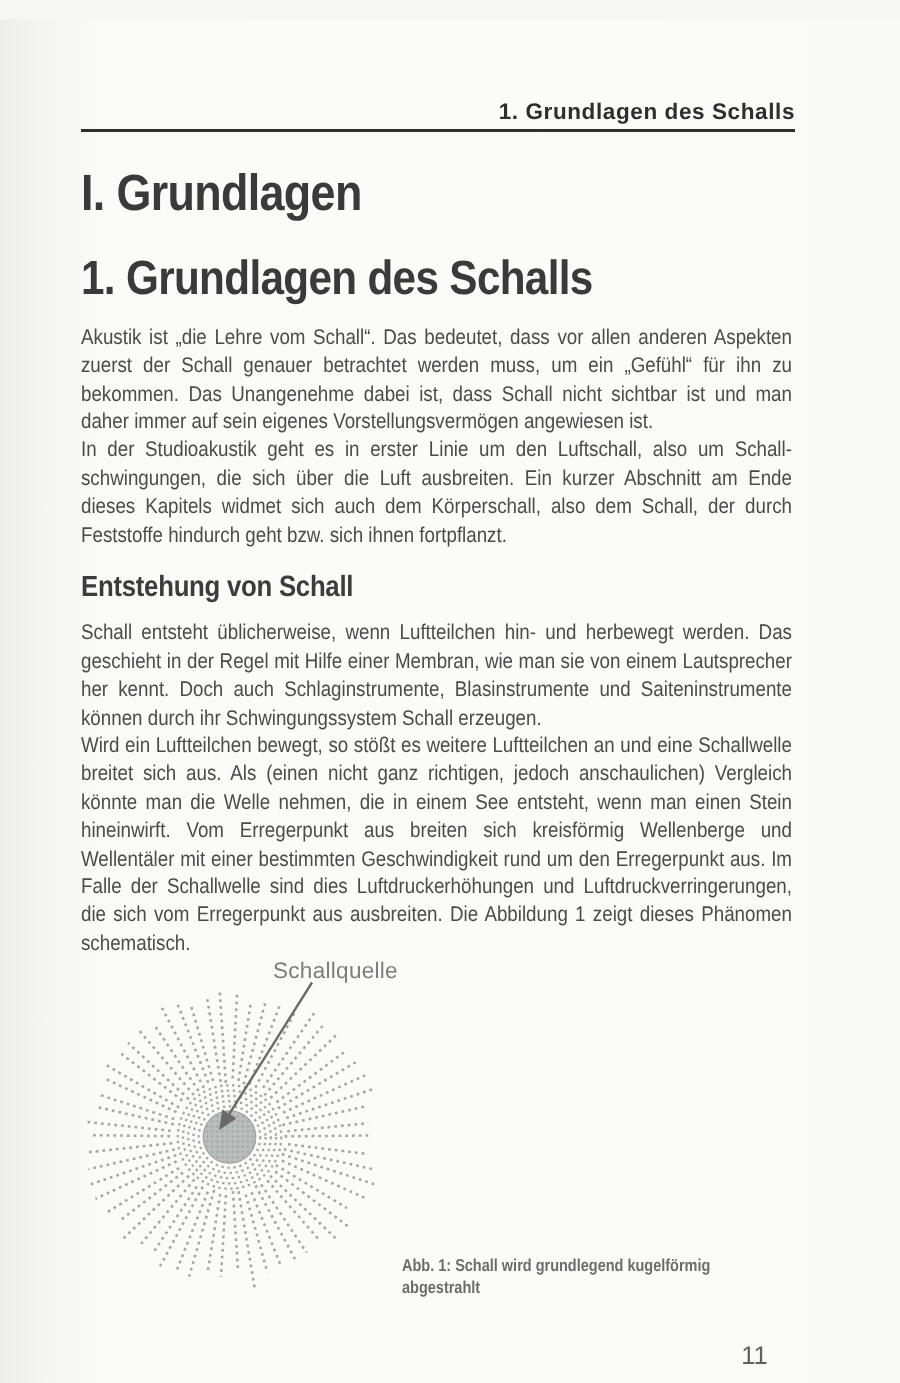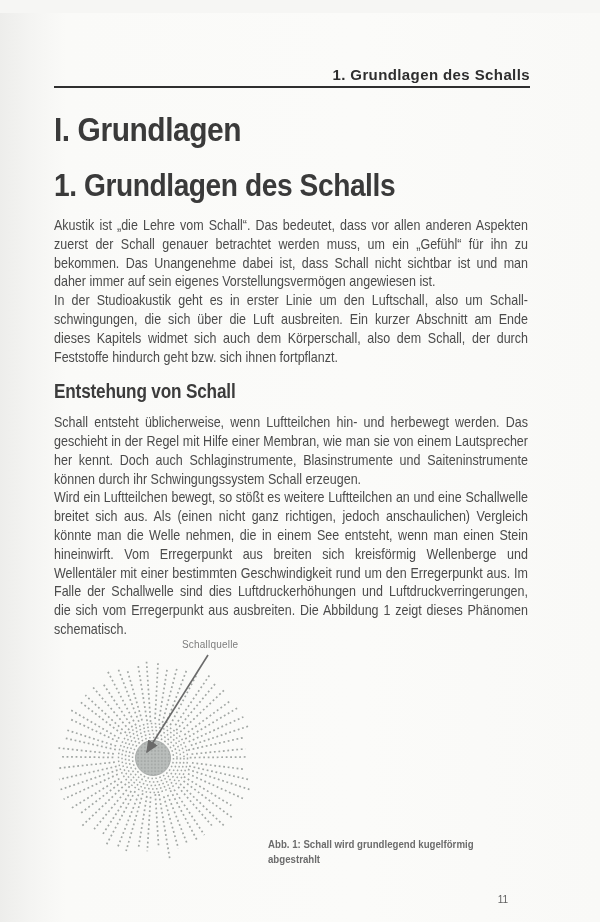--- a/index.html
+++ b/index.html
@@ -41,30 +41,30 @@
   .text-main h3{
     margin:16px 0 12px 0;font-size:19.5px;font-weight:bold;
     color:#3c3c3c;letter-spacing:-0.2px;text-align:left;
   }
   .figure{
     position:absolute;left:48px;top:624px;width:215px;height:228px;
   }
   .figure svg{position:absolute;left:0;top:0;}
   .fig-label{
     position:absolute;left:134px;top:2px;
-    font-size:10px;color:#7d7d7d;letter-spacing:0.2px;white-space:nowrap;
+    font-size:15px;color:#7d7d7d;letter-spacing:0.2px;white-space:nowrap;
   }
   .fig-caption{
     position:absolute;left:268px;top:824px;width:245px;
     transform:scaleX(0.84);transform-origin:0 0;
     font-size:11.5px;font-weight:bold;line-height:14.5px;color:#6c6c6c;
   }
   .page-number{
     position:absolute;left:486px;top:881px;width:34px;
-    text-align:center;font-size:10px;color:#5f5f5f;
+    text-align:center;font-size:17px;color:#5f5f5f;
   }
 </style>
 </head>
 <body>
 
 <div class="page">
 
   <div class="running-head">1. Grundlagen des Schalls</div>
   <div class="head-rule"></div>
 

